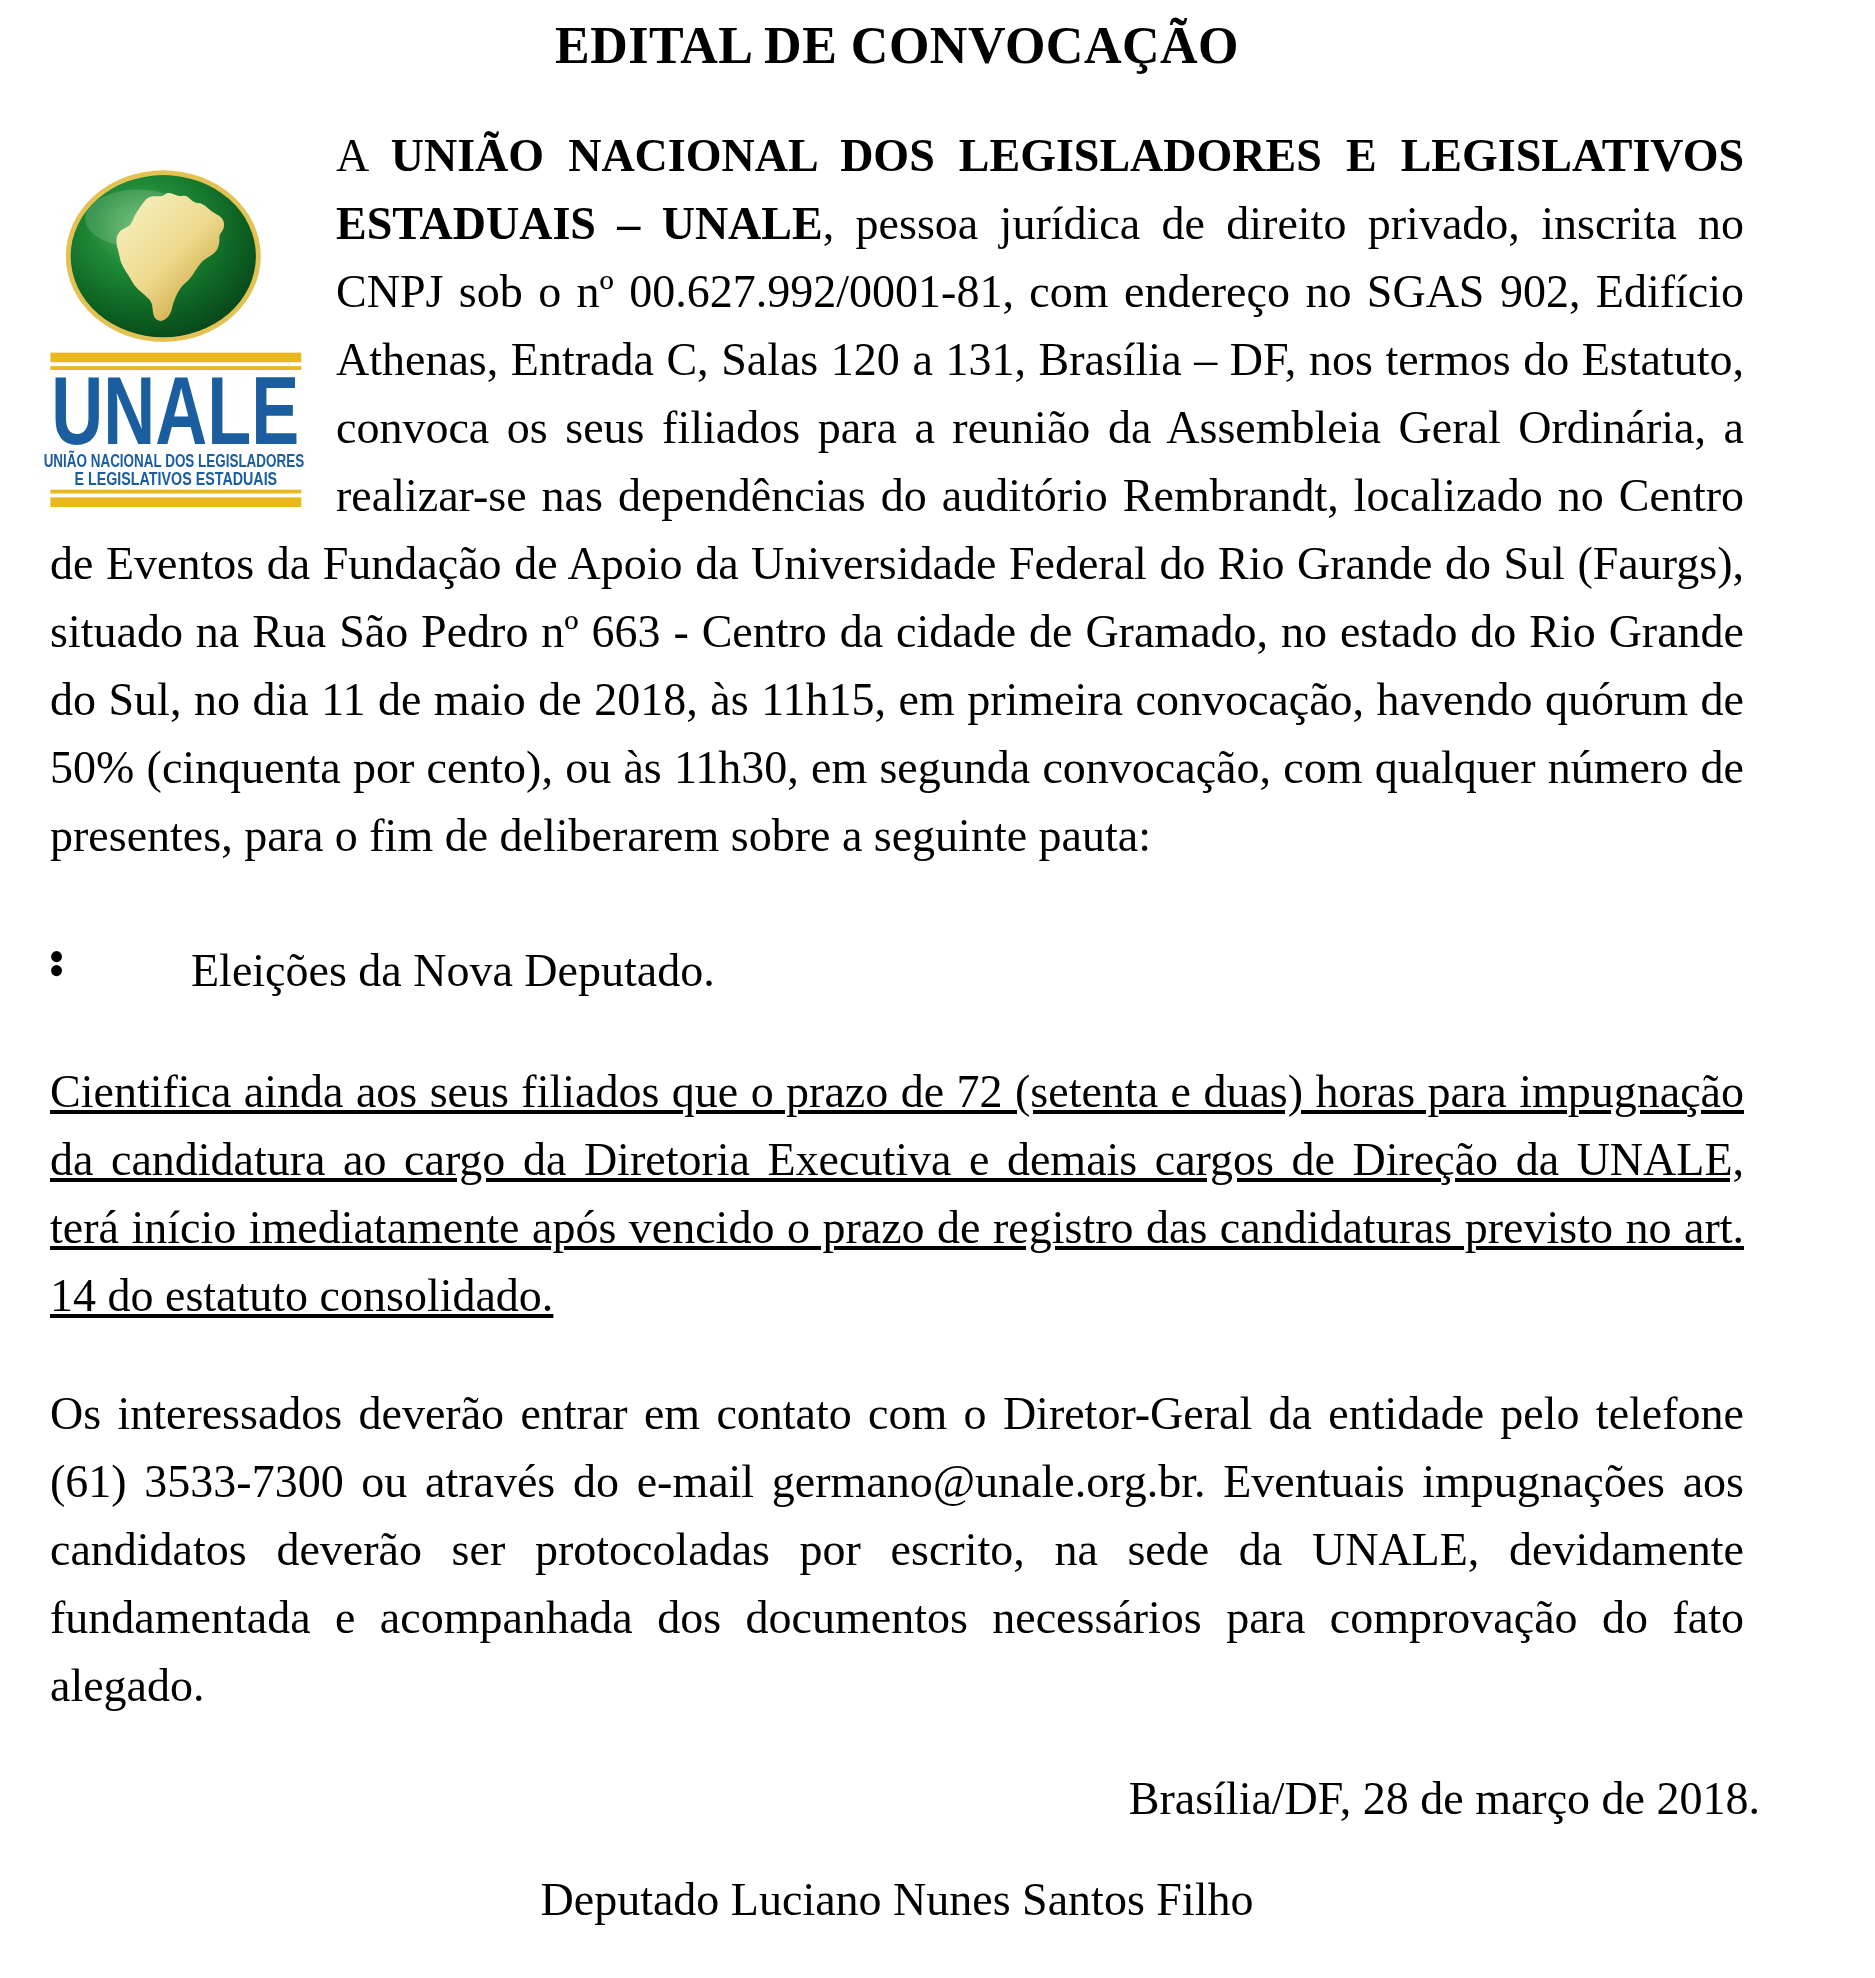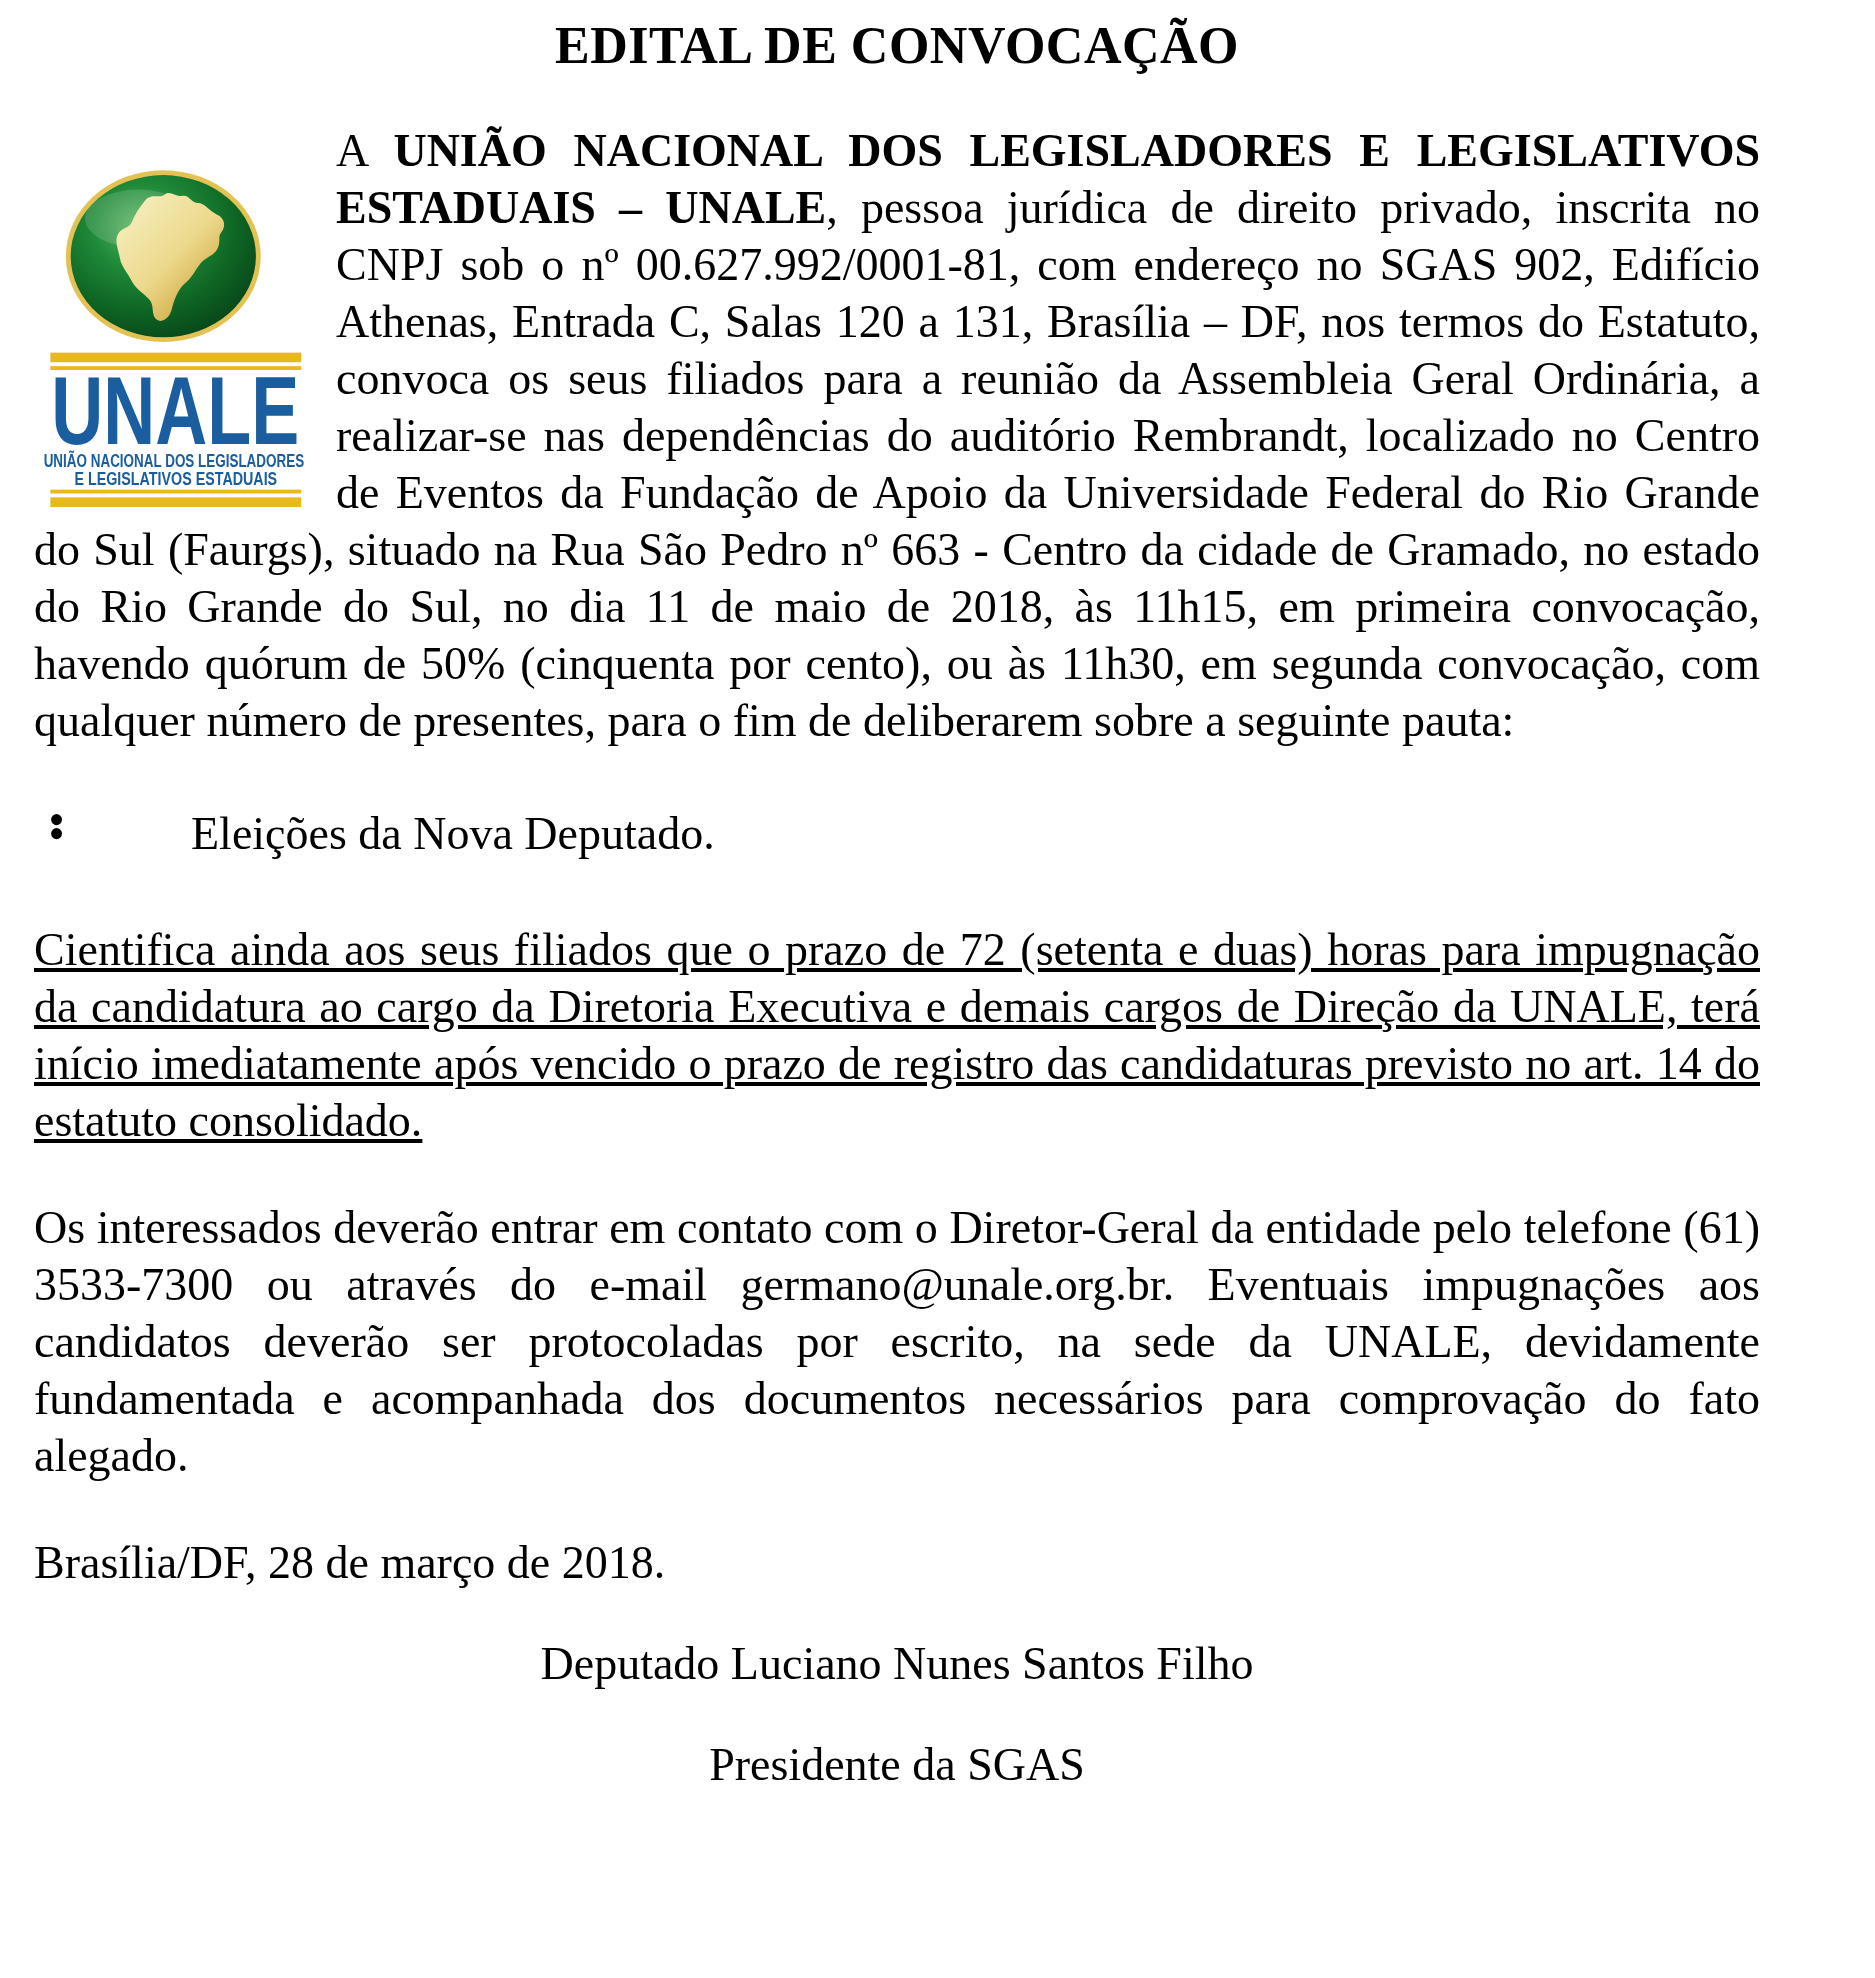--- a/index.html
+++ b/index.html
@@ -31,23 +31,23 @@
   .body-block {
     margin-top: 47px;
   }
   .logo-float {
     float: left;
     width: 302px;
     height: 386px;
   }
   .logo-float svg { display: block; }
   p.body-text {
-    margin: 0;
+    margin: 16px;
     font-size: 46px;
-    line-height: 57px;
+    line-height: 68px;
     text-align: justify;
   }
   .p-intro b { font-weight: bold; }
   .clear { clear: both; }
   .bullet-row {
     position: relative;
     padding-left: 157px;
     font-size: 46px;
     line-height: 57px;
   }
@@ -57,20 +57,21 @@
     top: 0;
   }
   .bullet-1 { margin-top: 42px; }
   .bullet-2 { margin-top: 56px; }
   .p-notice  { margin-top: 59px !important; text-decoration: underline; }
   .p-contact { margin-top: 50px !important; }
   .dateline {
     margin: 50px 0 0 0;
     font-size: 46px;
     line-height: 57px;
+    text-align: right;
   }
   .sig-name, .sig-role {
     margin: 44px 0 0 0;
     font-size: 46px;
     line-height: 57px;
     text-align: center;
   }
   .logo-sans-big {
     font-family: "Liberation Sans", sans-serif;
     font-weight: bold;

